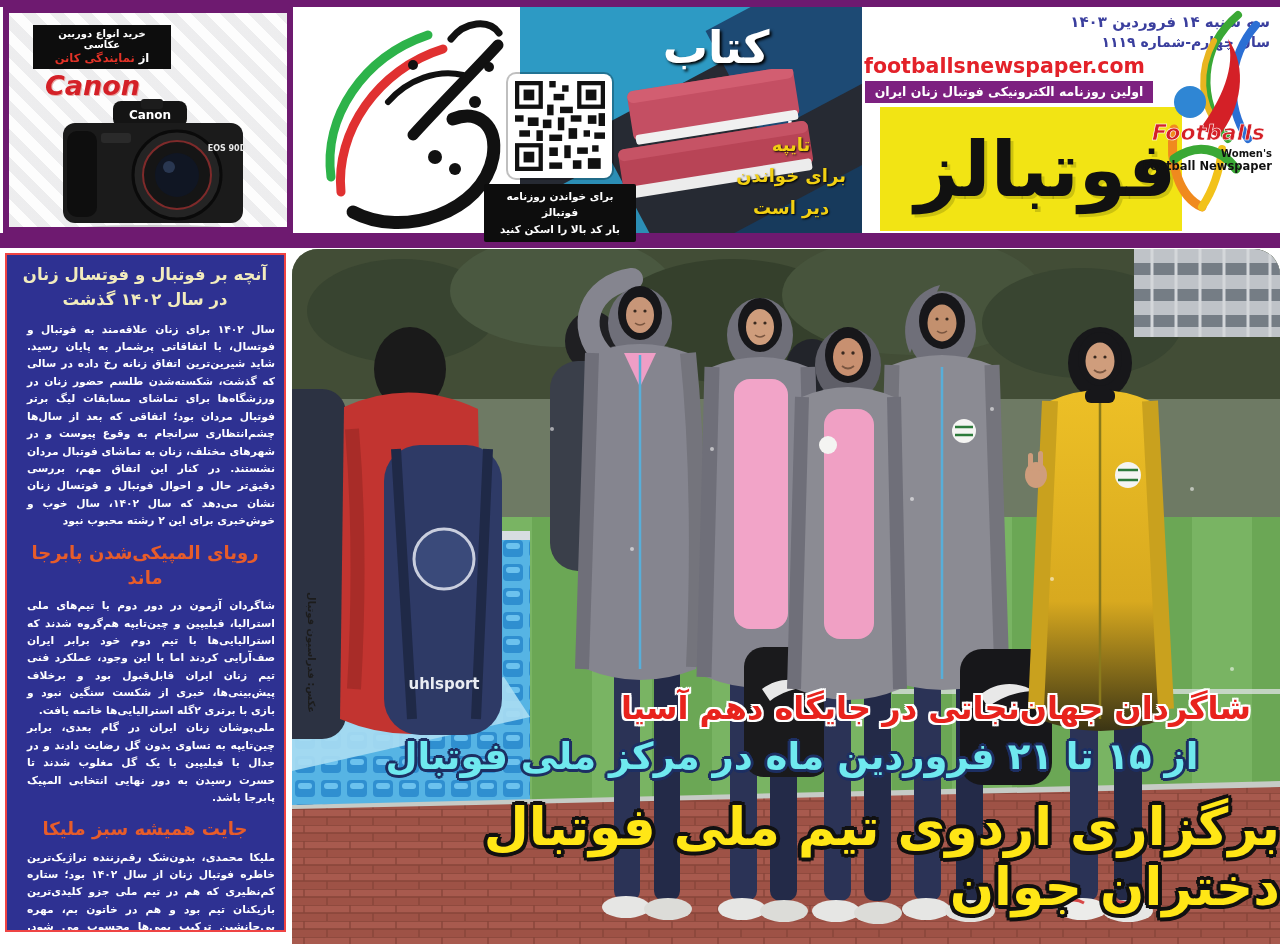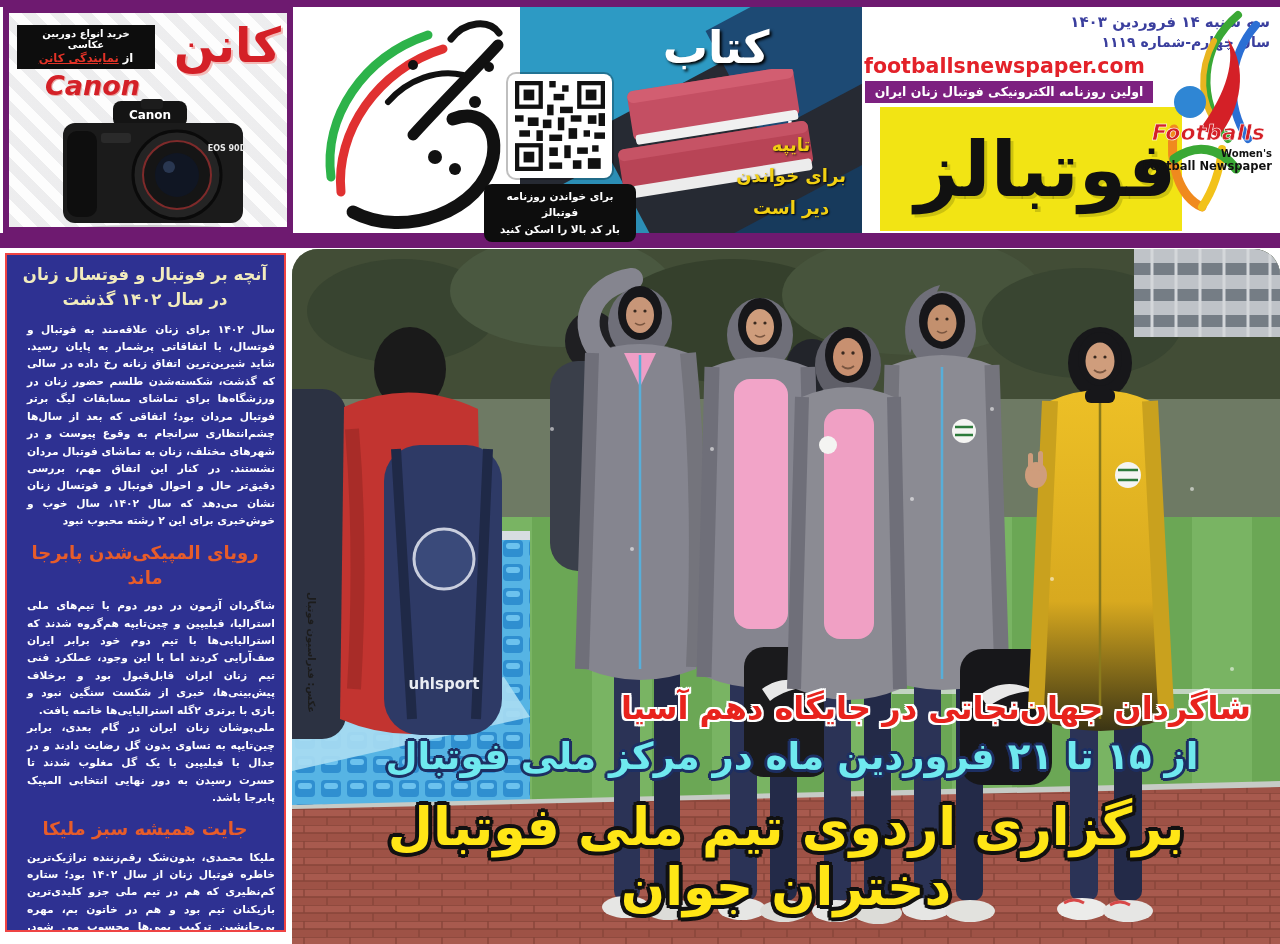--- a/index.html
+++ b/index.html
@@ -14,25 +14,25 @@
   .bar-purple { background:#6e1a70; position:absolute; left:0; width:1280px; }
   .bar-top { top:0; height:7px; }
   .bar-mid { top:233px; height:15px; }
 
   
   .canon-ad { left:3px; top:7px; width:290px; height:226px; border:6px solid #6e1a70;
     background:
       repeating-linear-gradient(45deg, rgba(190,190,195,.25) 0 10px, rgba(255,255,255,0) 10px 20px),
       #fdfdfd;
     overflow:hidden; }
-  .canon-band { position:absolute; left:8px; top:12px; width:138px; background:#0d0d0d; color:#fff;
+  .canon-band { position:absolute; left:24px; top:12px; width:138px; background:#0d0d0d; color:#fff;
     padding:3px 6px 4px; text-align:center; direction:rtl; }
   .canon-band .l1 { font-size:10px; font-weight:bold; display:block; }
   .canon-band .l2 { font-size:11.5px; font-weight:bold; display:block; margin-top:1px; }
-  .canon-band .l2 em { font-style:normal; color:#e23227;text-decoration:underline; }
+  .canon-band .l2 em { font-style:normal; color:#e23227; }
   .canon-fa { position:absolute; right:6px; top:4px; color:#d42027; font-size:48px; font-weight:bold;
     direction:rtl; text-shadow:2px 2px 0 #f3b9b6; }
   .canon-en { position:absolute; left:36px; top:57px; color:#d42027; font-size:27px; font-weight:bold;
     font-style:italic; text-shadow:1px 1px 0 #e8a7a4; }
   .camera { position:absolute; left:46px; top:86px; }
 
   
   .calli { left:293px; top:7px; width:227px; height:226px; background:#fff; overflow:hidden; }
 
   
@@ -50,21 +50,21 @@
   .books-img { position:absolute; left:88px; top:62px; }
   .book-slogan { position:absolute; right:16px; bottom:10px; direction:rtl; text-align:center;
     color:#f2d012; font-weight:bold; text-shadow:1px 1px 2px #000; }
   .book-slogan .sl { display:block; font-size:18px; line-height:1.75; }
 
   
   .qr-block { left:484px; top:74px; width:152px; text-align:center; z-index:5; }
   .qr-box { width:104px; height:104px; background:#fff; border-radius:8px; margin:0 auto;
     padding:7px; box-shadow:0 0 0 2px rgba(0,0,0,.25); }
   .qr-caption { margin-top:6px; background:#0d0d0d; color:#fff; font-size:10.5px; font-weight:bold;
-    direction:rtl; padding:4px 4px 5px; line-height:1.55; border-radius:8px; }
+    direction:rtl; padding:4px 4px 5px; line-height:1.55; border-radius:2px; }
 
   
   .masthead { left:862px; top:7px; width:418px; height:226px; background:#fff; overflow:visible; }
   .mh-date1 { position:absolute; right:10px; top:6px; color:#3b3f9e; font-weight:bold; font-size:15px; direction:rtl; }
   .mh-date2 { position:absolute; right:10px; top:27px; color:#3b3f9e; font-weight:bold; font-size:14px; direction:rtl; }
   .mh-site  { position:absolute; left:2px; top:47px; color:#e32129; font-weight:bold; font-size:20.5px; }
   .mh-tag   { position:absolute; left:3px; top:74px; width:288px; background:#7d2180; color:#fff;
     font-size:12.5px; font-weight:bold; text-align:center; direction:rtl; padding:3px 3px 4px; }
   .mh-titlebox { position:absolute; left:18px; top:100px; width:302px; height:124px; background:#f2e414;padding-left:29px; }
   .mh-title { width:100%; height:100%; display:flex; align-items:center; justify-content:center;
@@ -89,36 +89,35 @@
     overflow:hidden; background:#7d8674; }
   .photo svg.scene { display:block; width:988px; height:695px; }
   .credit { position:absolute; left:-46px; top:398px; width:130px; transform:rotate(90deg);
     color:#1c1c1c; font-size:10px; font-weight:bold; direction:rtl; text-align:center; }
   .overline { position:absolute; right:8px; top:440px; width:672px; text-align:center;
     color:#e8231d; font-size:32px; font-weight:bold; direction:rtl;
     text-shadow:-2px -2px 0 #fff,2px -2px 0 #fff,-2px 2px 0 #fff,2px 2px 0 #fff,0 -2px 0 #fff,0 2px 0 #fff,-2px 0 0 #fff,2px 0 0 #fff; }
   .subline { position:absolute; right:8px; top:486px; width:960px; text-align:center;
     color:#6fe9ef; font-size:37px; font-weight:bold; direction:rtl; letter-spacing:1px;
     text-shadow:-2px -2px 0 #1d2f63,2px -2px 0 #1d2f63,-2px 2px 0 #1d2f63,2px 2px 0 #1d2f63,0 -3px 0 #1d2f63,0 3px 0 #1d2f63,-3px 0 0 #1d2f63,3px 0 0 #1d2f63; }
-  .headline { position:absolute; left:0; right:0; top:548px; text-align:center;
+  .headline { position:absolute; left:0; right:0; top:548px; 
     color:#ffe616; font-size:52px; font-weight:bold; direction:rtl;
     text-shadow:-3px -3px 0 #111,3px -3px 0 #111,-3px 3px 0 #111,3px 3px 0 #111,0 -4px 0 #111,0 4px 0 #111,-4px 0 0 #111,4px 0 0 #111; }
 </style>
 </head>
 <body>
 
 <div class="bar-purple bar-top"></div>
 <div class="bar-purple bar-mid"></div>
 
 <div class="abs canon-ad">
   <div class="canon-band">
     <span class="l1">خرید انواع دوربین عکاسی</span>
     <span class="l2"><span>از </span><em>نمایندگی کانن</em></span>
   </div>
-  <div class="canon-fa">کانن</div>
   <div class="canon-en">Canon</div>
   <svg class="camera" width="196" height="134" viewBox="0 0 196 134">
     <rect x="58" y="2" width="74" height="26" rx="8" fill="#141414"></rect>
     <rect x="86" y="0" width="22" height="10" rx="3" fill="#1c1c1c"></rect>
     <rect x="8" y="24" width="180" height="100" rx="12" fill="#1b1b1b"></rect>
     <rect x="12" y="32" width="30" height="86" rx="10" fill="#0e0e0e"></rect>
     <circle cx="122" cy="76" r="44" fill="#242424" stroke="#0a0a0a" stroke-width="3"></circle>
     <circle cx="122" cy="76" r="34" fill="#151515" stroke="#7e2a2a" stroke-width="2"></circle>
     <circle cx="122" cy="76" r="22" fill="#101623"></circle>
     <circle cx="114" cy="68" r="6" fill="#2c3b57" opacity="0.9"></circle>

